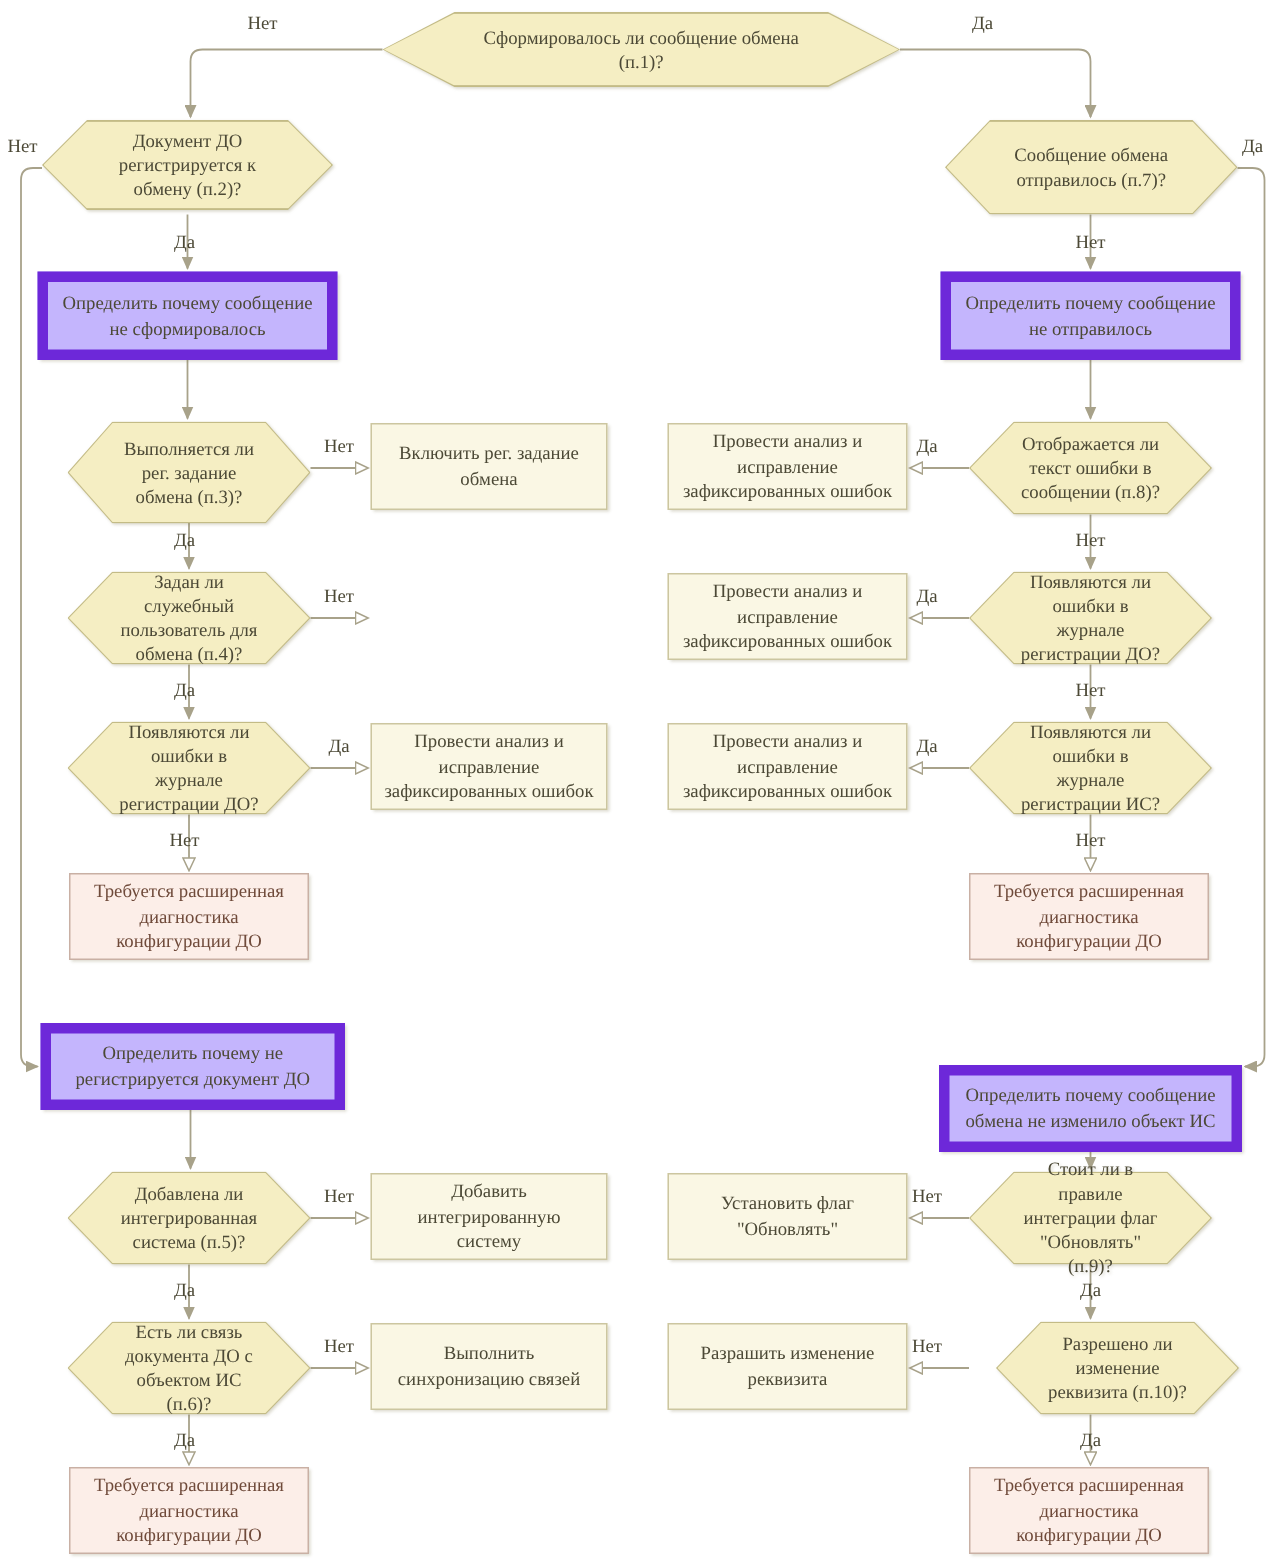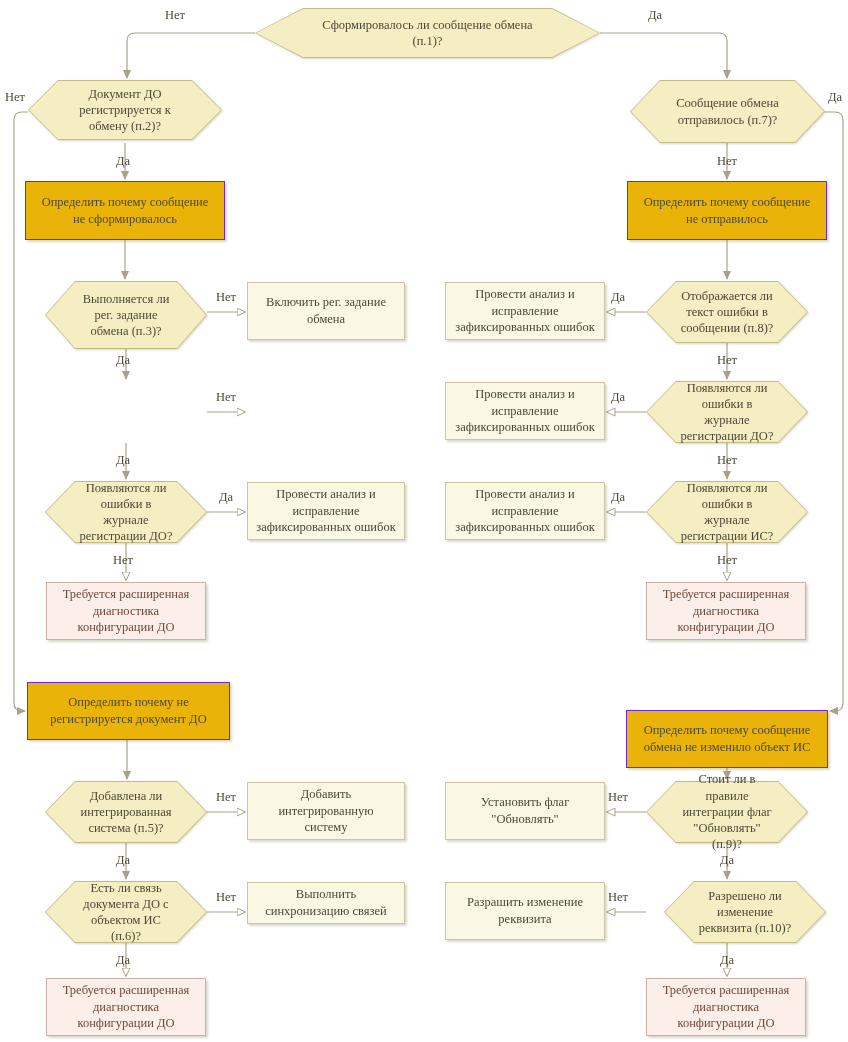--- a/index.html
+++ b/index.html
@@ -16,21 +16,21 @@
   .hex .hf{position:absolute;inset:1px;background:#F5EEC3;
     clip-path:polygon(0 50%,29px 0,calc(100% - 29px) 0,100% 50%,calc(100% - 29px) 100%,29px 100%);}
   .hex.wide .hb{clip-path:polygon(0 50%,48px 0,calc(100% - 48px) 0,100% 50%,calc(100% - 48px) 100%,48px 100%);}
   .hex.wide .hf{clip-path:polygon(0 50%,47px 0,calc(100% - 47px) 0,100% 50%,calc(100% - 47px) 100%,47px 100%);}
   .hex .ht{position:relative;width:100%;height:100%;display:flex;align-items:center;justify-content:center;
     text-align:center;padding:2px 32px;box-sizing:border-box;line-height:1.3;}
   .hex.wide .ht{padding:2px 52px;}
   .rect{position:absolute;display:flex;align-items:center;justify-content:center;text-align:center;
     box-sizing:border-box;padding:4px 8px;line-height:1.35;
     box-shadow:1.5px 1.5px 2px rgba(125,118,80,0.28);}
-  .rect.dark{background:#eab308;border:1px solid #6d28d9;}
+  .rect.dark{background:#c4b5fd;border:7px solid #6d28d9;}
   .rect.light{background:#FAF7E4;border:1px solid #CCC6A0;}
   .rect.pink{background:#FCEEE8;border:1px solid #C9B0A4;color:#6F4A3A;}
   .elbl{position:absolute;text-align:center;z-index:3;white-space:nowrap;}
 </style>
 </head>
 <body>
 
 <div id="canvas">
 
   <svg id="wires" width="848" height="1042" viewBox="0 0 848 1042">
@@ -91,20 +91,25 @@
     <div>Определить почему сообщение не сформировалось</div>
   </div>
   <div class="hex node" style="left:45px;top:281px;width:162px;height:68px;">
     <div class="hb"></div>
     <div class="hf"></div>
     <div class="ht">Выполняется ли рег. задание обмена (п.3)?</div>
   </div>
   <div class="rect light node" style="left:247px;top:282px;width:158px;height:58px;">
     <div>Включить рег. задание обмена</div>
   </div>
+  <div class="hex node" style="left:45px;top:381px;width:162px;height:62px;">
+    <div class="hb"></div>
+    <div class="hf"></div>
+    <div class="ht">Задан ли служебный пользователь для обмена (п.4)?</div>
+  </div>
   <div class="hex node" style="left:45px;top:481px;width:162px;height:62px;">
     <div class="hb"></div>
     <div class="hf"></div>
     <div class="ht">Появляются ли ошибки в журнале регистрации ДО?</div>
   </div>
   <div class="rect light node" style="left:247px;top:482px;width:158px;height:58px;">
     <div>Провести анализ и исправление зафиксированных ошибок</div>
   </div>
   <div class="rect pink node" style="left:46px;top:582px;width:160px;height:58px;">
     <div>Требуется расширенная диагностика конфигурации ДО</div>
@@ -118,21 +123,21 @@
     <div class="ht">Добавлена ли интегрированная система (п.5)?</div>
   </div>
   <div class="rect light node" style="left:247px;top:782px;width:158px;height:58px;">
     <div>Добавить интегрированную систему</div>
   </div>
   <div class="hex node" style="left:45px;top:881px;width:162px;height:62px;">
     <div class="hb"></div>
     <div class="hf"></div>
     <div class="ht">Есть ли связь документа ДО с объектом ИС (п.6)?</div>
   </div>
-  <div class="rect light node" style="left:247px;top:882px;width:158px;height:42px;">
+  <div class="rect light node" style="left:247px;top:882px;width:158px;height:58px;">
     <div>Выполнить синхронизацию связей</div>
   </div>
   <div class="rect pink node" style="left:46px;top:978px;width:160px;height:58px;">
     <div>Требуется расширенная диагностика конфигурации ДО</div>
   </div>
 
   <div class="hex node" style="left:630px;top:80px;width:195px;height:63px;">
     <div class="hb"></div>
     <div class="hf"></div>
     <div class="ht">Сообщение обмена отправилось (п.7)?</div>

